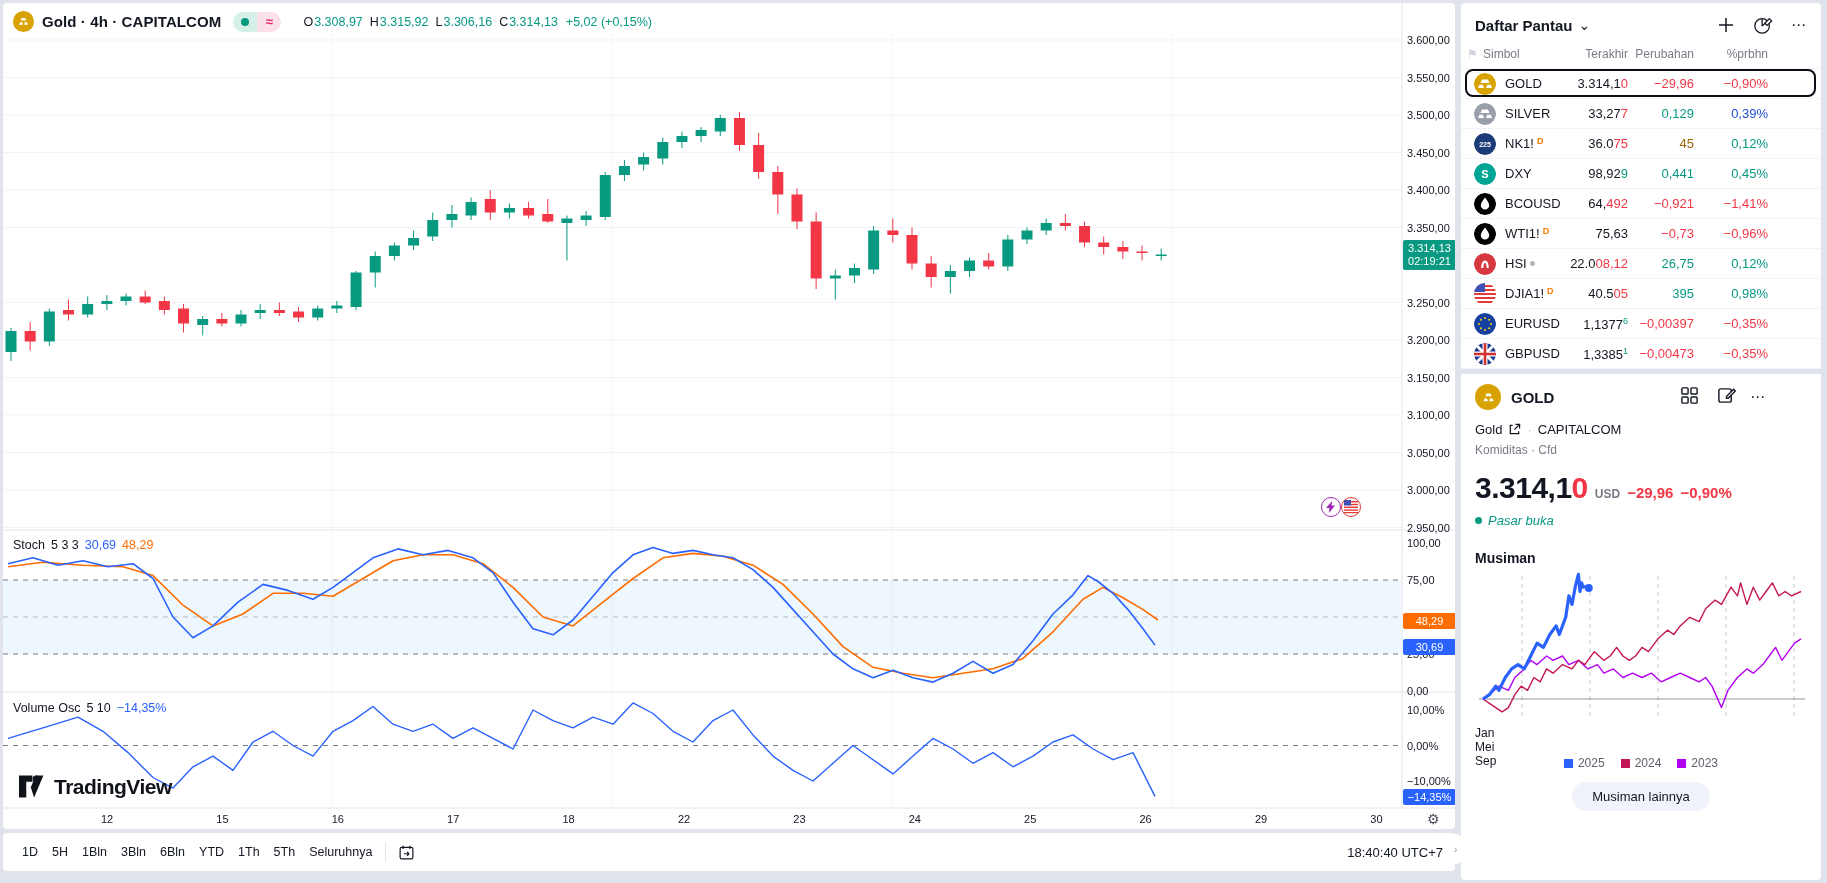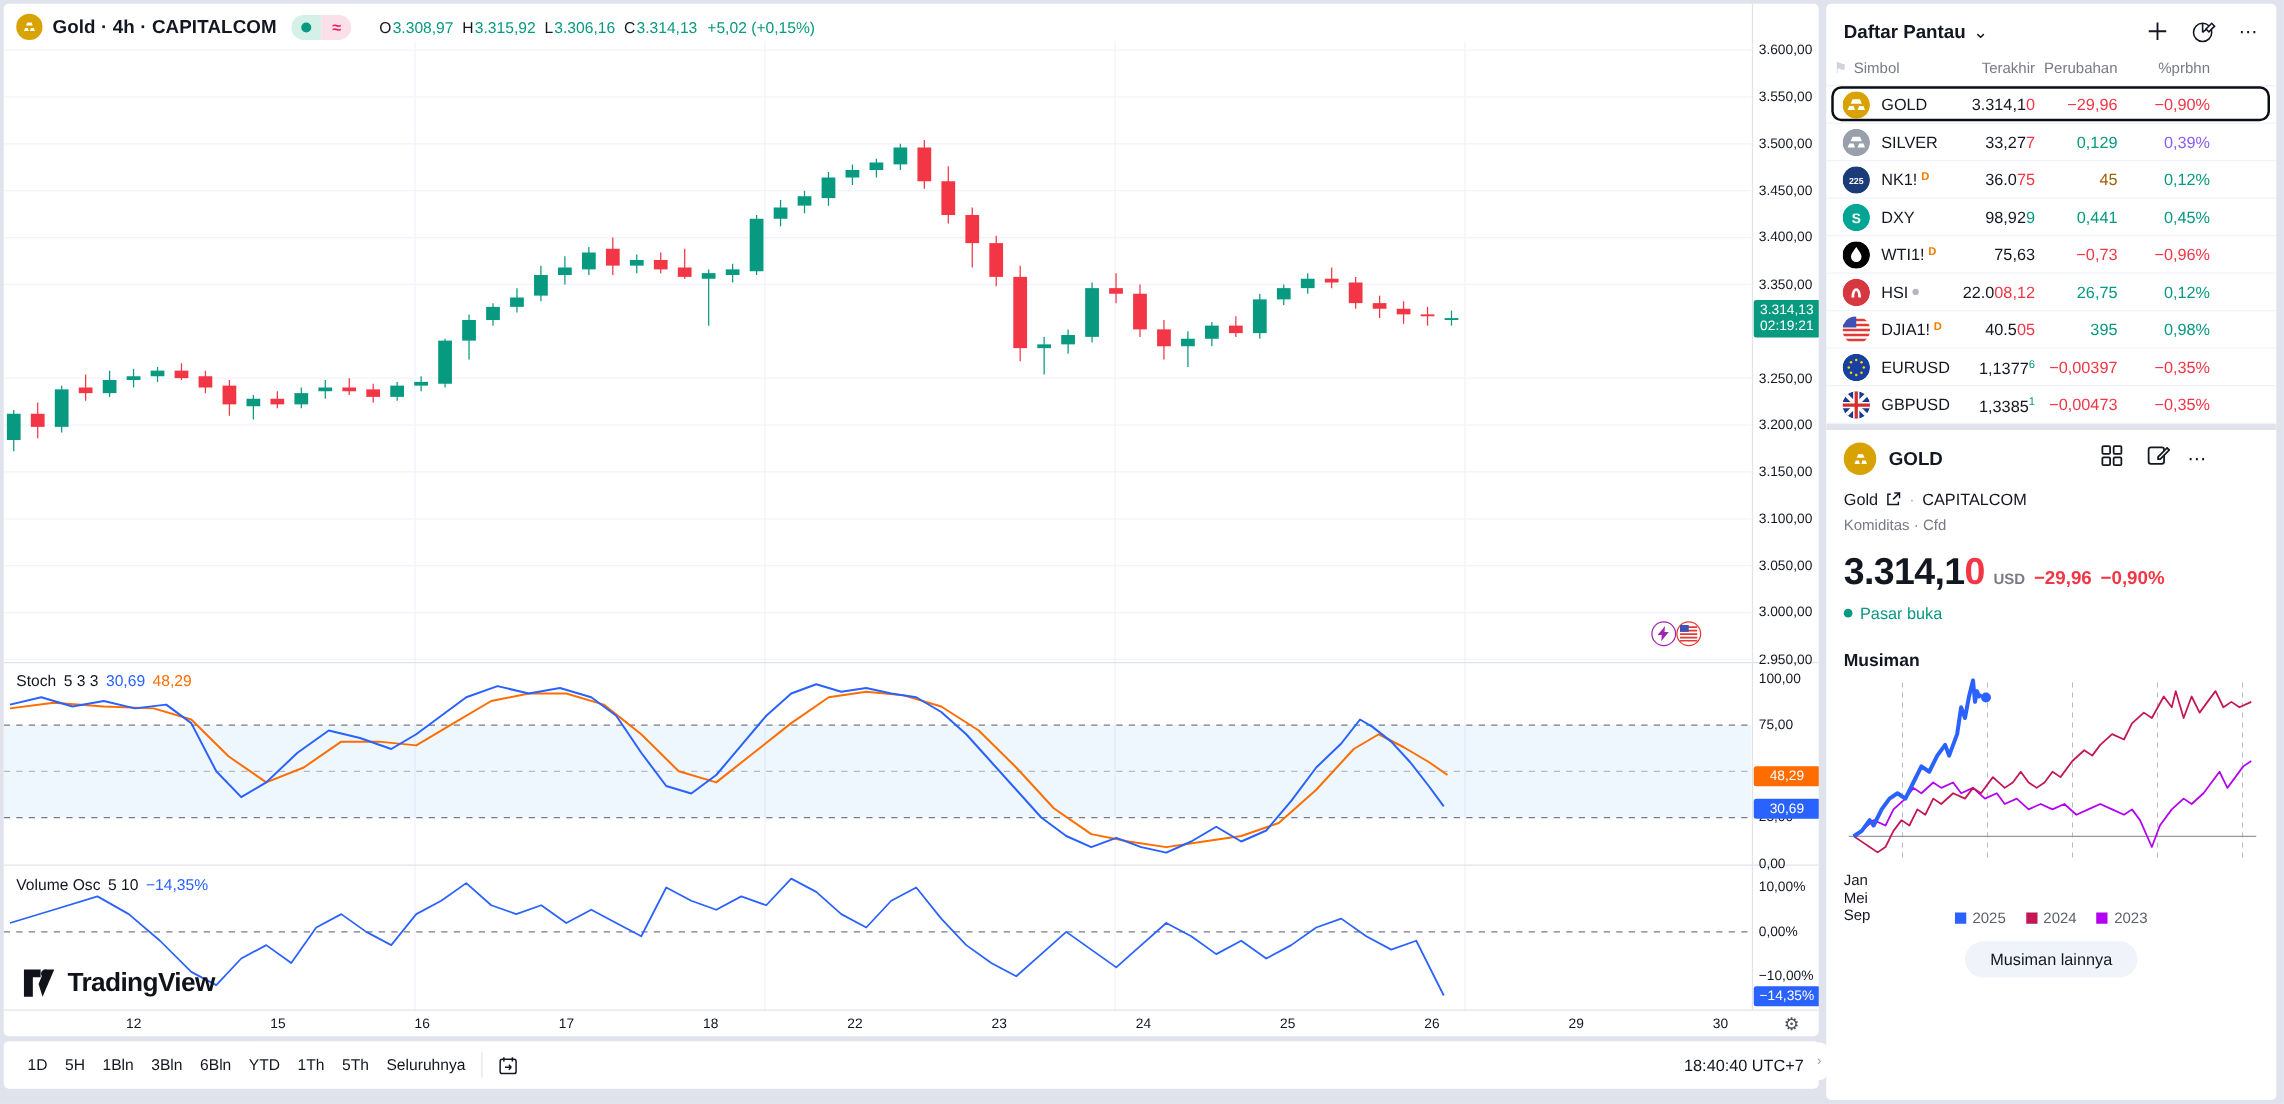--- a/index.html
+++ b/index.html
@@ -63,21 +63,21 @@
   #det-title { display:flex; align-items:center; gap:10px; }
   #det-sym { font-size:15px; font-weight:bold; }
   .det-ic { position:absolute; cursor:pointer; color:#131722;}
   #det-sub { margin-top:12px; font-size:13px; display:flex; align-items:center; gap:6px;}
   #det-cat { margin-top:6px; font-size:12px; color:#787b86; }
   #det-price { margin-top:14px; display:flex; align-items:baseline; gap:7px;}
   #det-price .big { font-size:30px; font-weight:bold; letter-spacing:-0.5px;}
   #det-price .tick { font-size:30px; font-weight:bold; color:#f23645; letter-spacing:-0.5px; margin-left:-7px;}
   #det-price .cur { font-size:12px; font-weight:bold; color:#787b86; }
   #det-price .chg { font-size:15px; font-weight:bold; color:#f23645; }
-  #mkt { margin-top:8px; font-size:13px; color:#089981; display:flex; align-items:center; gap:6px;}
+  #mkt { margin-top:8px; font-size:13px; color:#089981; display:flex; align-items:center; gap:6px;font-style:italic;}
   #mkt .d { width:7px; height:7px; border-radius:50%; background:#089981;}
   #seas-title { margin-top:22px; font-size:14px; font-weight:bold; }
   #seas-labels { position:relative; height:16px; font-size:12px; color:#131722; }
   #legend { display:flex; justify-content:center; gap:16px; margin-top:14px; font-size:12px; color:#5d606b;}
   .lg { display:flex; align-items:center; gap:5px;}
   .lg i { width:9px; height:9px; display:inline-block; }
   #seas-btn { display:block; margin:12px auto 0; background:#f0f3fa; border:none; border-radius:16px;
     padding:7px 20px; font-size:13px; color:#131722; font-family:inherit; cursor:pointer;}
   #collapse { position:absolute; left:1449px; top:834px; width:13px; height:30px; background:#fff;
     border-radius:0 6px 6px 0; color:#9598a1; font-size:11px; display:flex; align-items:center; justify-content:center; cursor:pointer;}
@@ -419,21 +419,21 @@
           <svg width="22" height="22" viewBox="0 0 22 22">
             <circle cx="11" cy="11" r="11" fill="#9aa0ab"></circle>
             <path fill="#fff" d="M6.5 10h9l-1.6-3.6H8.1zM4 15h6l-1.2-3.2H5.4zM12 15h6l-1.2-3.2h-3.4z"></path>
           </svg>
         </div>
         <div class="sym">
           <div>SILVER</div>
         </div>
         <div class="num" style="right: 193px; color: rgb(19, 23, 34); white-space: nowrap;"><span>33,27</span><span style="color: rgb(242, 54, 69);">7</span></div>
         <div class="num" style="right: 127px; color: rgb(8, 153, 129);">0,129</div>
-        <div class="num" style="right: 53px; color: #8b5cf6; margin-left: 24px;">0,39%</div>
+        <div class="num" style="right: 53px; color: #1d4ed8; margin-left: 24px;">0,39%</div>
       </div>
       <div class="wl-row">
         <div class="icn">
           <svg width="22" height="22" viewBox="0 0 22 22">
             <circle cx="11" cy="11" r="11" fill="#1b3c78"></circle>
             <text x="11" y="14" font-size="7" fill="#fff" text-anchor="middle" font-weight="bold">225</text>
           </svg>
         </div>
         <div class="sym">
           <div>NK1!</div>
@@ -449,20 +449,34 @@
             <circle cx="11" cy="11" r="11" fill="#00a693"></circle>
             <text x="11" y="15" font-size="11" fill="#fff" text-anchor="middle" font-weight="bold">S</text>
           </svg>
         </div>
         <div class="sym">
           <div>DXY</div>
         </div>
         <div class="num" style="right: 193px; color: rgb(19, 23, 34); white-space: nowrap;"><span>98,92</span><span style="color: rgb(8, 153, 129);">9</span></div>
         <div class="num" style="right: 127px; color: rgb(8, 153, 129);">0,441</div>
         <div class="num" style="right: 53px; color: rgb(8, 153, 129);">0,45%</div>
+      </div>
+      <div class="wl-row">
+        <div class="icn">
+          <svg width="22" height="22" viewBox="0 0 22 22">
+            <circle cx="11" cy="11" r="11" fill="#000"></circle>
+            <path fill="#fff" d="M11 4.5c2.4 3.3 4.2 5.6 4.2 7.9a4.2 4.2 0 0 1-8.4 0C6.8 10.1 8.6 7.8 11 4.5z"></path>
+          </svg>
+        </div>
+        <div class="sym">
+          <div>BCOUSD</div>
+        </div>
+        <div class="num" style="right: 193px; color: rgb(19, 23, 34); white-space: nowrap;"><span>64,</span><span style="color: rgb(242, 54, 69);">492</span></div>
+        <div class="num" style="right: 127px; color: rgb(242, 54, 69);">−0,921</div>
+        <div class="num" style="right: 53px; color: rgb(242, 54, 69);">−1,41%</div>
       </div>
       <div class="wl-row">
         <div class="icn">
           <svg width="22" height="22" viewBox="0 0 22 22">
             <circle cx="11" cy="11" r="11" fill="#000"></circle>
             <path fill="#fff" d="M11 4.5c2.4 3.3 4.2 5.6 4.2 7.9a4.2 4.2 0 0 1-8.4 0C6.8 10.1 8.6 7.8 11 4.5z"></path>
           </svg>
         </div>
         <div class="sym">
           <div>WTI1!</div>

